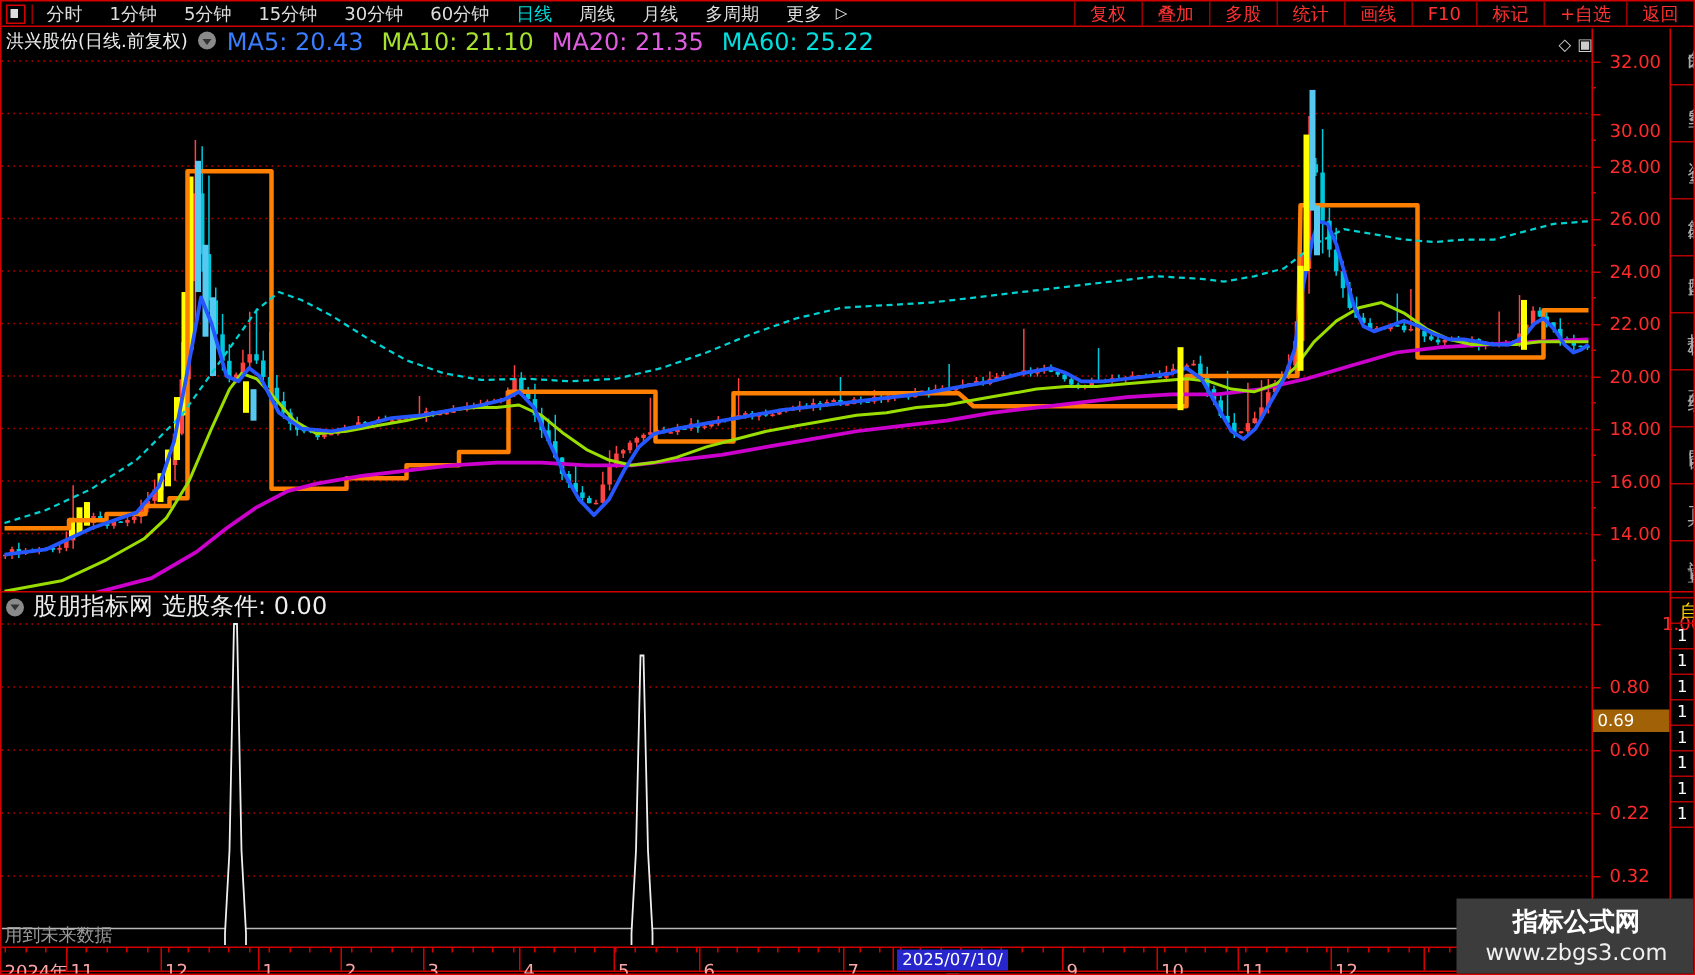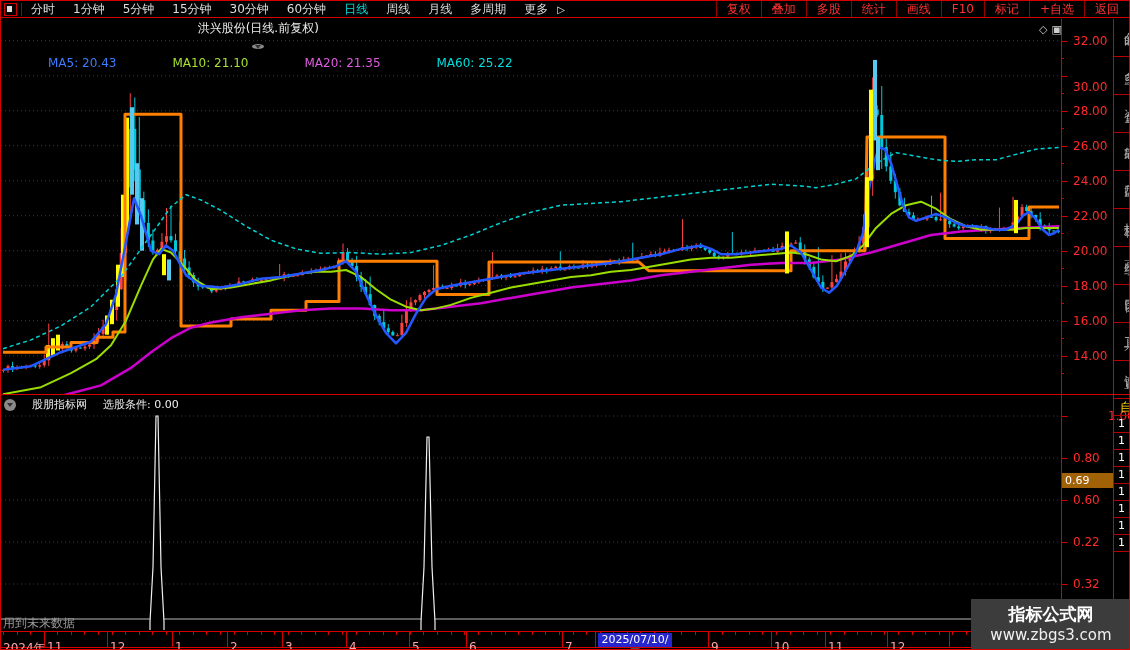--- a/index.html
+++ b/index.html
@@ -11,46 +11,46 @@
   #win-icon{width:11px;height:11px;border:1px solid #d40000;margin:0 4px 0 3px;position:relative;flex:0 0 auto;}
   #win-icon::after{content:"";position:absolute;left:2px;top:2px;width:5px;height:6px;background:#ddd;}
   .tb-sep{width:1px;height:13px;background:#9a0000;flex:0 0 auto;}
   .period{padding:0 9px;cursor:default;white-space:nowrap;line-height:16px;}
   .period.active{color:#00dede;}
   #more-arrow{color:#eee;font-size:10px;padding-left:0;}
   #tb-right{margin-left:auto;display:flex;height:100%;align-items:center;}
   .rbtn{color:#ff3131;padding:0 10px;border-left:1px solid #9a0000;line-height:16px;white-space:nowrap;}
   
   #info-line{position:absolute;left:3px;top:19px;height:14px;display:flex;align-items:center;
-             font-size:12px;color:#eee;z-index:5;gap:7px;white-space:nowrap;flex-direction:column;}
+             font-size:12px;color:#eee;z-index:5;gap:7px;white-space:nowrap;}
   .chev-circle{width:12px;height:12px;border-radius:50%;background:#8a8a8a;display:inline-flex;
                align-items:center;justify-content:center;}
   .chev-circle::after{content:"";width:0;height:0;border-left:3px solid transparent;
                border-right:3px solid transparent;border-top:4px solid #333;margin-top:1px;}
-  .ma-val{font-size:12px;margin-left:44px;}
+  .ma-val{font-size:16px;}
   #corner-icons{position:absolute;left:1038px;top:22px;color:#ccc;font-size:11px;z-index:6;
                 display:flex;gap:4px;}
   
   .axis-label{position:absolute;color:#ff2b2b;font-size:12px;left:1072px;width:52px;}
   .tick{position:absolute;left:1060px;height:1px;background:#d40000;}
   #vline-axis{position:absolute;left:1060px;top:18px;width:1px;height:612px;background:#d40000;}
   #sep-main-sub{position:absolute;left:0;top:393px;width:1130px;height:1px;background:#d40000;}
   #marker-069{position:absolute;left:1061px;top:472px;width:51px;height:15px;background:#a16207;
               color:#fff;font-size:11px;line-height:15px;padding-left:3px;box-sizing:border-box;}
   
   #right-strip{position:absolute;left:1112px;top:18px;width:18px;height:612px;border-left:1px solid #d40000;
                box-sizing:border-box;overflow:hidden;}
   .strip-sec{width:18px;height:37px;border-bottom:1px solid #b40000;overflow:hidden;position:relative;}
   .strip-sec span{position:absolute;left:7px;top:3px;color:#aaa;font-size:13px;writing-mode:vertical-rl;
                   letter-spacing:2px;}
   .strip-badge{color:#ffd400;font-size:12px;padding-left:6px;height:16px;border-bottom:1px solid #b40000;}
   .strip-one{color:#fff;font-size:11px;padding-left:4px;height:16px;line-height:15px;border-bottom:1px solid #b40000;}
   
-  #sub-header{position:absolute;left:3px;top:396px;height:15px;display:flex;align-items:center;gap:16px;
-              font-size:11px;color:#eee;z-index:5;white-space:nowrap;}
+  #sub-header{position:absolute;left:3px;top:396px;height:15px;display:flex;align-items:center;gap:6px;
+              font-size:16px;color:#eee;z-index:5;white-space:nowrap;}
   #future-warning{position:absolute;left:2px;top:614px;color:#9a9a9a;font-size:12px;z-index:6;}
   
   #timeline{position:absolute;left:0;top:630px;width:1130px;height:17px;border-top:1px solid #d40000;
             border-bottom:1px solid #d40000;box-sizing:border-box;background:#000;}
   .tl-label{position:absolute;top:8px;color:#fca5a5;font-size:12px;white-space:nowrap;}
   .tl-tick{position:absolute;top:0;width:1px;background:#d40000;}
   #tl-selected{position:absolute;top:1px;height:14px;background:#2626cc;color:#fff;font-size:11px;
                line-height:14px;text-align:center;z-index:3;}
   
   #watermark{position:absolute;left:970px;top:598px;width:160px;height:52px;background:#3c3c3c;

